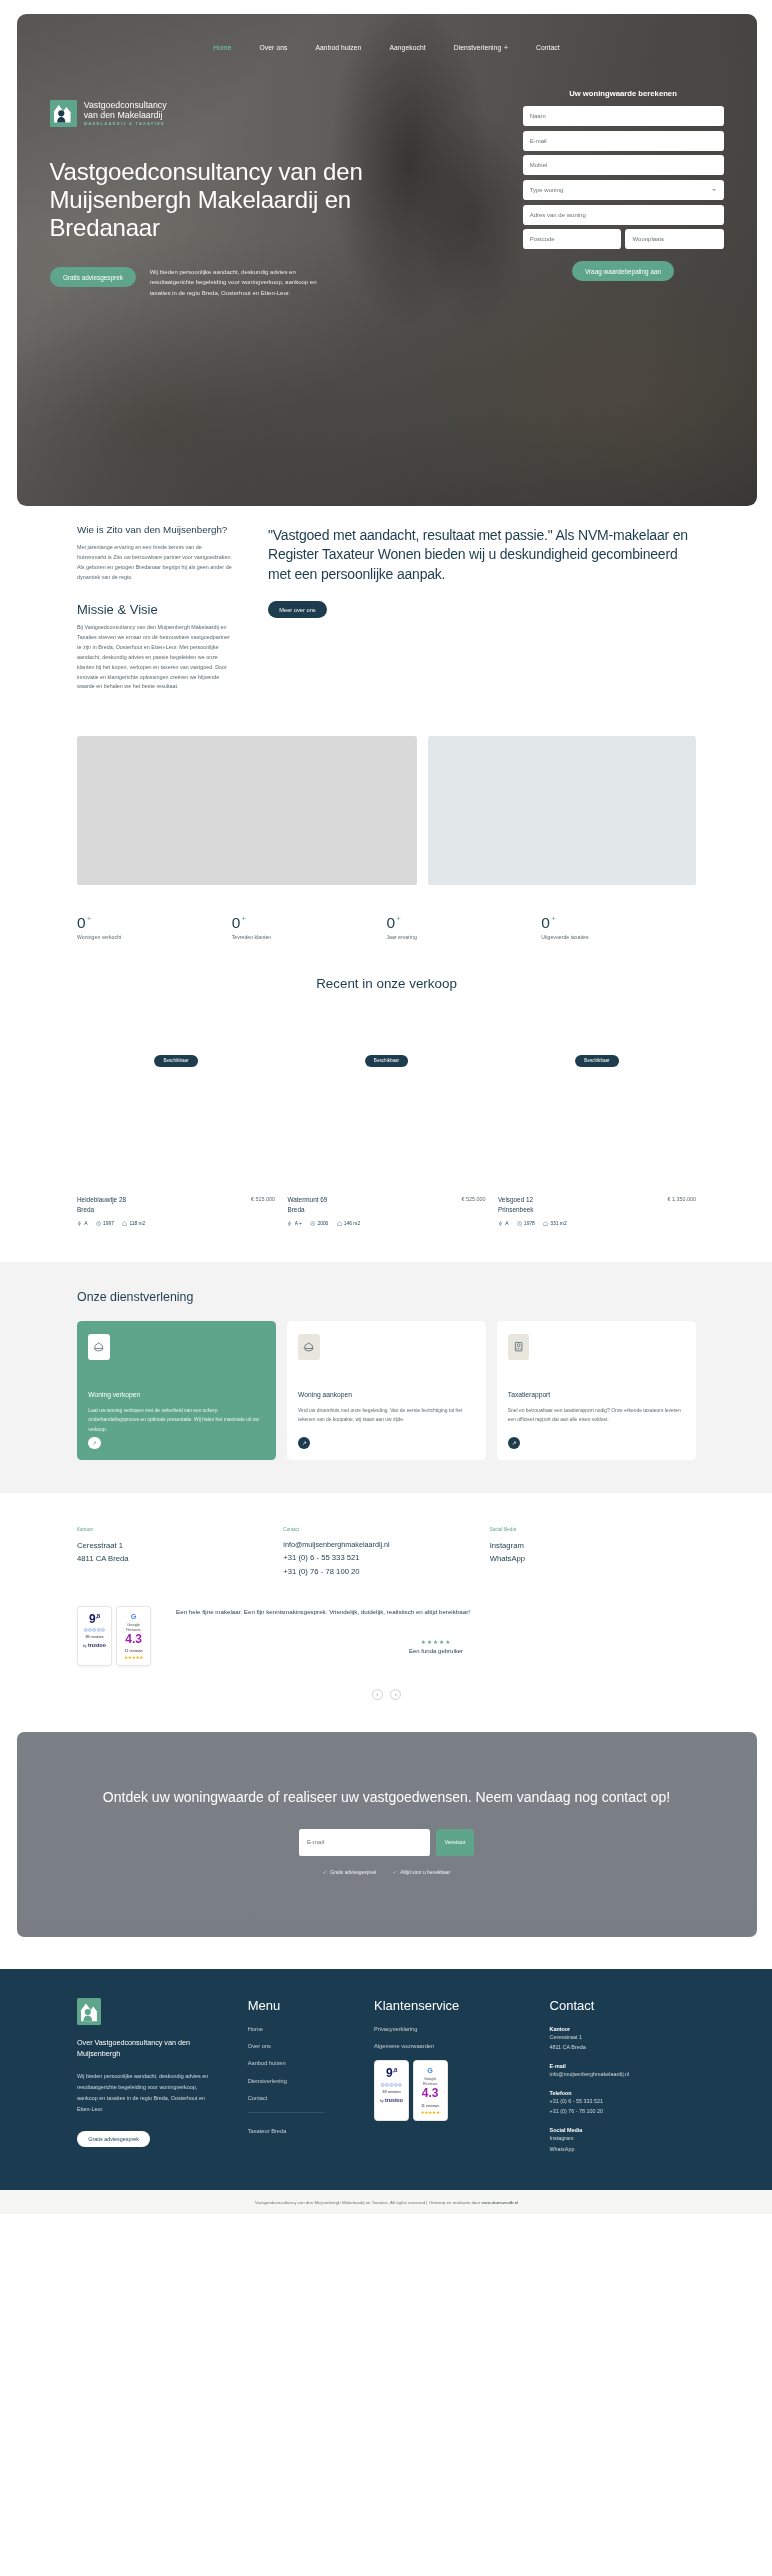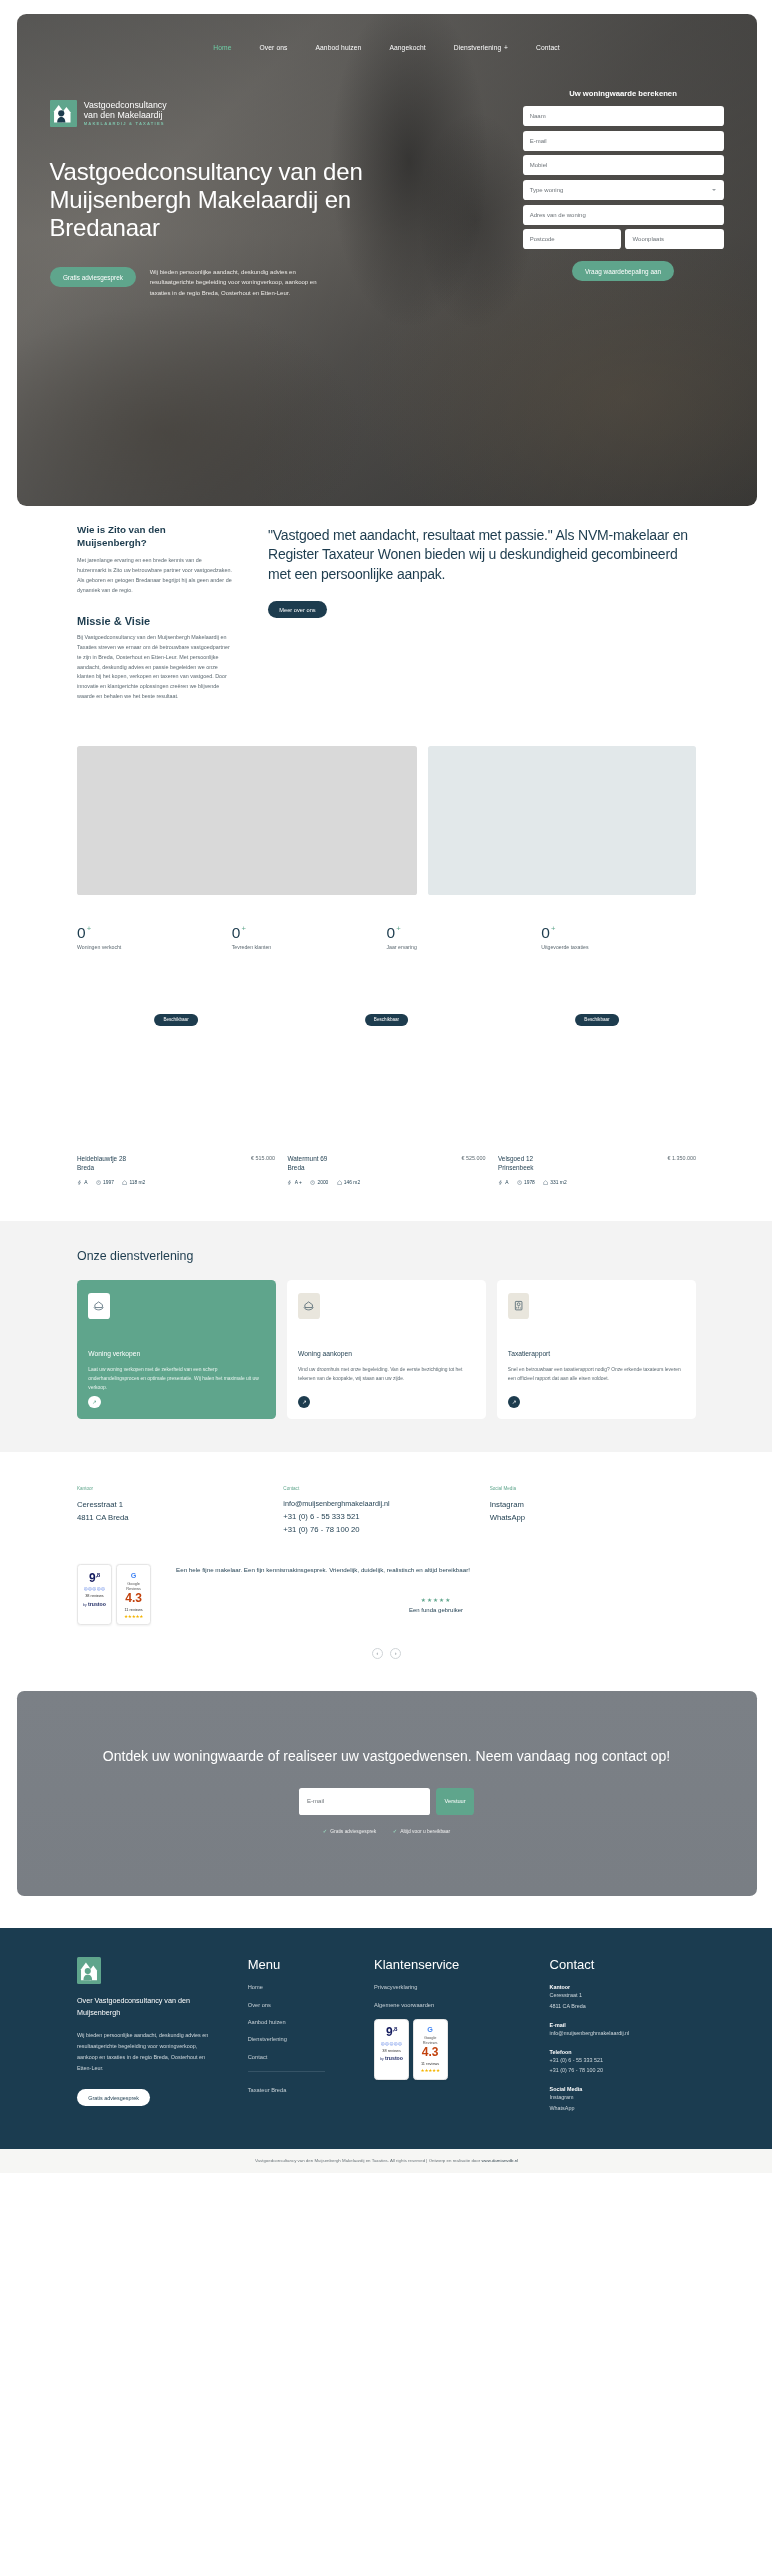--- a/index.html
+++ b/index.html
@@ -94,23 +94,23 @@
   .logobar{
     display:flex; justify-content:space-between; align-items:center;
     padding:24px 77px 20.6px 77px; opacity:.42;
   }
   .logobar .lg{ font-size:8.2px; color:#9aa2a8; letter-spacing:0.3px; font-weight:600; }
   .logobar .lg.small{ font-size:6.2px; }
 
   
   .intro{ display:flex; padding:17.5px 77px 0 77px; gap:36px; }
   .intro-left{ width:155px; }
-  .intro-left h2{ font-size:9.8px; line-height:1.3; margin-bottom:6.7px; font-weight:700; }
+  .intro-left h2{ font-size:9.8px; line-height:1.3; margin-bottom:6.7px; font-weight:400; }
   .intro-left p{ font-size:5.4px; line-height:1.82; color:var(--grey-text); }
-  .intro-left h3{ font-size:11px; margin:19.6px 0 6.2px; font-weight:700; }
+  .intro-left h3{ font-size:13px; margin:19.6px 0 6.2px; font-weight:400; }
   .intro-right{ flex:1; padding-top:2.1px; }
   .quote{ font-size:14px; line-height:1.38; font-weight:400; letter-spacing:-0.2px; }
   .btn-navy{
     margin-top:17.5px; background:var(--navy); color:#fff; border:none; border-radius:11.3px;
     padding:5.2px 11.3px; font-size:5.7px; cursor:pointer; font-family:inherit;
   }
 
   
   .imgrow{ display:flex; gap:11.3px; padding:44px 77px 0 77px; }
   .imgbox{ height:149px; border-radius:2.6px; }
@@ -179,21 +179,21 @@
   .rev-card{
     width:35px; background:#fff; border:0.5px solid #e6e6e6; border-radius:3.6px;
     padding:5.2px 3.1px; text-align:center; box-shadow:0 0.5px 2.1px rgba(0,0,0,.06);
   }
   .rev-card .big{ font-size:12px; font-weight:700; color:#131a5e; letter-spacing:-0.3px;}
   .rev-card .big sup{ font-size:6.2px; }
   .rev-card .dots{ color:#3d6ae0; font-size:4.6px; letter-spacing:0.3px; margin-top:1.5px; }
   .rev-card .cnt{ font-size:3.9px; color:#333; margin-top:2.1px; }
   .rev-card .trust{ font-size:5.2px; font-weight:700; color:#17235e; margin-top:2.6px; }
   .rev-card .trust .by{ font-weight:400; font-size:3.3px; }
-  .rev-card .gbig{ font-size:12px; font-weight:700; color:#c2410c; }
+  .rev-card .gbig{ font-size:12px; font-weight:700; color:#a21caf; }
   .rev-card .glabel{ font-size:3.9px; color:#555; margin-top:1px; }
   .rev-card .gstars{ color:#f4b400; font-size:4.6px; margin-top:2.1px; letter-spacing:-0.3px; }
   .gicon{ font-size:7.2px; font-weight:700; }
 
   .rev-body{ flex:1; }
   .rev-quote{ font-size:6.2px; line-height:2; color:var(--navy); max-width:330px; }
   .rev-author{ text-align:center; margin-top:20.6px; }
   .rev-author .stars{ color:var(--green); font-size:5.7px; letter-spacing:1px; }
   .rev-author .nm{ font-size:6px; margin-top:3.6px; }
   .rev-nav{ display:flex; justify-content:center; gap:7.2px; padding:23px 0 0; }
@@ -340,20 +340,21 @@
     <div class="stat">
       <div><span class="num">0</span><span class="plus">+</span></div>
       <div class="lbl">Jaar ervaring</div>
     </div>
     <div class="stat">
       <div><span class="num">0</span><span class="plus">+</span></div>
       <div class="lbl">Uitgevoerde taxaties</div>
     </div>
   </div>
 
+  <h2 class="section-title">Recent in onze verkoop</h2>
   <div class="props">
 
     <div class="prop">
       <div class="prop-img">
         <span class="badge">Beschikbaar</span>
       </div>
       <div class="prop-head">
         <div class="prop-addr">
           <div>Heideblauwtje 28</div>
           <div>Breda</div>

